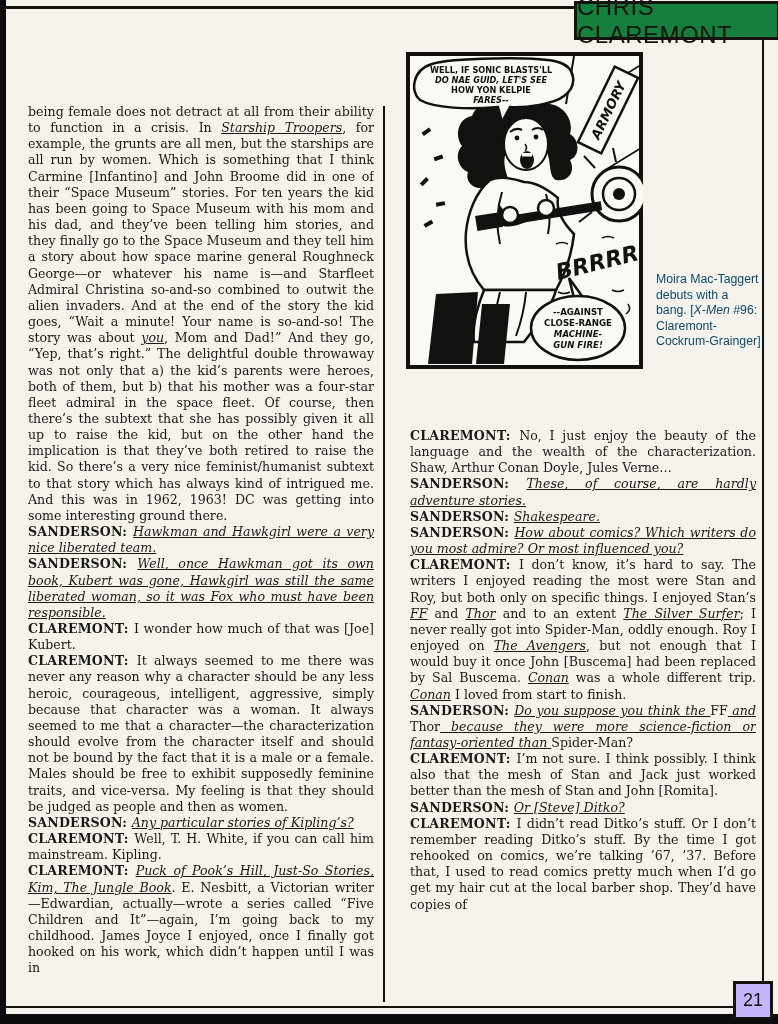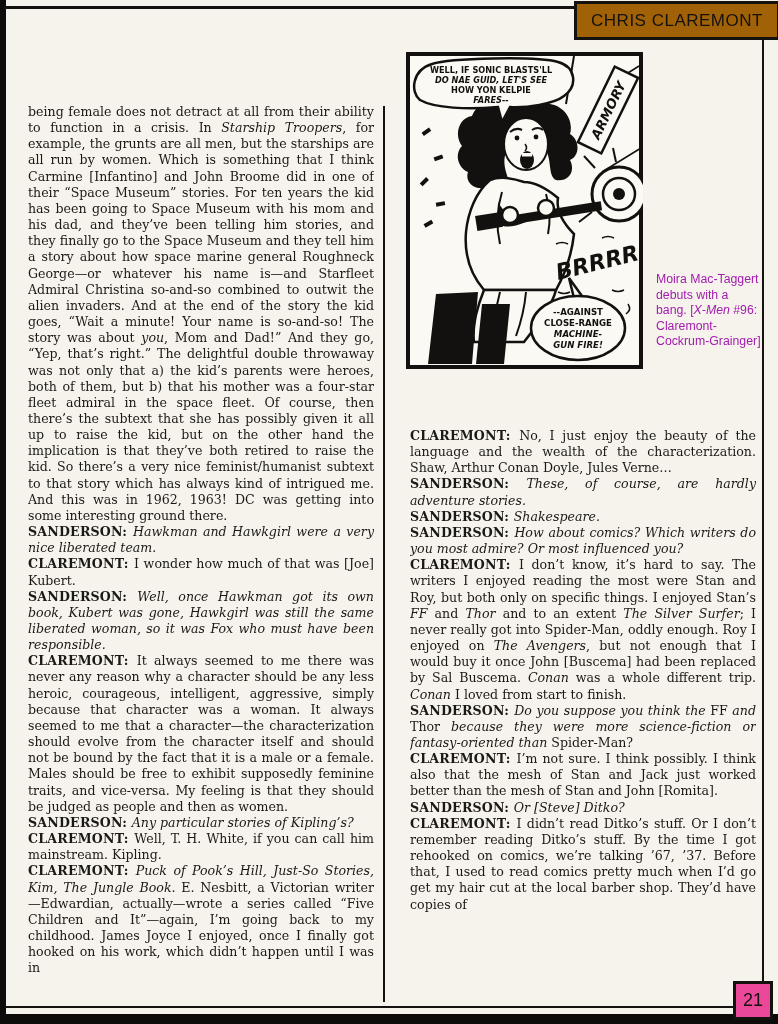--- a/index.html
+++ b/index.html
@@ -15,52 +15,52 @@
   .edge-left{position:absolute;left:0;top:0;width:6px;height:1024px;background:#0d0c0a;}
   .edge-bottom{position:absolute;left:0;top:1014px;width:778px;height:10px;background:#0d0c0a;}
   
   .rule-top{position:absolute;left:4px;top:6px;width:575px;height:3px;background:#14120f;}
   .rule-right{position:absolute;left:762px;top:34px;width:2px;height:948px;background:#14120f;}
   .rule-bottom{position:absolute;left:5px;top:1006px;width:730px;height:2px;background:#14120f;}
   .col-divider{position:absolute;left:383px;top:106px;width:2px;height:896px;background:#14120f;}
   
   .header-box{
     position:absolute;left:574px;top:1px;width:200px;height:33px;
-    background:#a16207;border:3px solid #14120f;border-right-width:2px;
+    background:#15803d;border:3px solid #14120f;border-right-width:2px;
     display:flex;align-items:center;justify-content:center;
     font-family:"Liberation Sans", sans-serif;
-    font-size:17px;letter-spacing:0.5px;color:#14120f;
+    font-size:24px;letter-spacing:0.5px;color:#14120f;
   }
   
   .pagenum-box{
     position:absolute;left:733px;top:981px;width:40px;height:39px;
-    background:#ec4899;border:3px solid #14120f;box-sizing:border-box;
+    background:#c4b5fd;border:3px solid #14120f;box-sizing:border-box;
     display:flex;align-items:center;justify-content:center;
     font-family:"Liberation Sans", sans-serif;font-size:18px;color:#14120f;
   }
   
   .col{
     position:absolute;
     font-size:12.6px;line-height:16.15px;
     text-align:justify;overflow:hidden;
     color:#1b1916;
   }
   .col-left{left:28px;top:104px;width:346px;height:900px;}
   .col-right{left:410px;top:428px;width:346px;height:576px;}
   .para{margin:0;}
   .speaker{font-weight:bold;letter-spacing:0.2px;}
-  .para i{font-style:italic;}
+  .para i{font-style:italic;text-decoration:underline;}
   
   .panel{position:absolute;left:406px;top:52px;width:237px;height:317px;}
   .panel svg{display:block;}
   
   .caption{
     position:absolute;left:656px;top:272px;width:106px;
     font-family:"Liberation Sans", sans-serif;
-    font-size:12.3px;line-height:15.6px;color:#a21caf;
+    font-size:12.3px;line-height:15.6px;color:#0c4a6e;
     text-align:left;
   }
   .comic-txt{font-family:"DejaVu Sans", sans-serif;font-weight:bold;fill:#121110;}
 </style>
 </head>
 <body>
 
 <div class="page">
 
   <div class="edge-left"></div>
@@ -74,22 +74,22 @@
     <span>CHRIS CLAREMONT</span>
   </div>
 
   <div class="pagenum-box">
     <span>21</span>
   </div>
 
   <div class="col col-left" id="col-left">
       <p class="para"><span>being female does not detract at all from their ability to function in a crisis. In </span><i>Starship Troopers</i><span>, for example, the grunts are all men, but the starships are all run by women. Which is something that I think Carmine [Infantino] and John Broome did in one of their “Space Museum” stories. For ten years the kid has been going to Space Museum with his mom and his dad, and they’ve been telling him stories, and they finally go to the Space Museum and they tell him a story about how space marine general Roughneck George—or whatever his name is—and Starfleet Admiral Christina so-and-so combined to outwit the alien invaders. And at the end of the story the kid goes, “Wait a minute! Your name is so-and-so! The story was about </span><i>you</i><span>, Mom and Dad!” And they go, “Yep, that’s right.” The delightful double throwaway was not only that a) the kid’s parents were heroes, both of them, but b) that his mother was a four-star fleet admiral in the space fleet. Of course, then there’s the subtext that she has possibly given it all up to raise the kid, but on the other hand the implication is that they’ve both retired to raise the kid. So there’s a very nice feminist/humanist subtext to that story which has always kind of intrigued me. And this was in 1962, 1963! DC was getting into some interesting ground there.</span></p>
       <p class="para"><b class="speaker">SANDERSON: </b><i>Hawkman and Hawkgirl were a very nice liberated team.</i></p>
+      <p class="para"><b class="speaker">SANDERSON: </b><i>Well, once Hawkman got its own book, Kubert was gone, Hawkgirl was still the same liberated woman, so it was Fox who must have been responsible.</i></p>
       <p class="para"><b class="speaker">CLAREMONT: </b><span>I wonder how much of that was [Joe] Kubert.</span></p>
-      <p class="para"><b class="speaker">SANDERSON: </b><i>Well, once Hawkman got its own book, Kubert was gone, Hawkgirl was still the same liberated woman, so it was Fox who must have been responsible.</i></p>
       <p class="para"><b class="speaker">CLAREMONT: </b><span>It always seemed to me there was never any reason why a character should be any less heroic, courageous, intelligent, aggressive, simply because that character was a woman. It always seemed to me that a character—the characterization should evolve from the character itself and should not be bound by the fact that it is a male or a female. Males should be free to exhibit supposedly feminine traits, and vice-versa. My feeling is that they should be judged as people and then as women.</span></p>
       <p class="para"><b class="speaker">SANDERSON: </b><i>Any particular stories of Kipling’s?</i></p>
       <p class="para"><b class="speaker">CLAREMONT: </b><span>Well, T. H. White, if you can call him mainstream. Kipling.</span></p>
       <p class="para"><b class="speaker">CLAREMONT: </b><i>Puck of Pook’s Hill, Just-So Stories, Kim, The Jungle Book</i><span>. E. Nesbitt, a Victorian writer —Edwardian, actually—wrote a series called “Five Children and It”—again, I’m going back to my childhood. James Joyce I enjoyed, once I finally got hooked on his work, which didn’t happen until I was in</span></p>
     </div>
   <div class="col col-right" id="col-right">
       <p class="para"><b class="speaker">CLAREMONT: </b><span>No, I just enjoy the beauty of the language and the wealth of the characterization. Shaw, Arthur Conan Doyle, Jules Verne…</span></p>
       <p class="para"><b class="speaker">SANDERSON: </b><i>These, of course, are hardly adventure stories.</i></p>
       <p class="para"><b class="speaker">SANDERSON: </b><i>Shakespeare.</i></p>
       <p class="para"><b class="speaker">SANDERSON: </b><i>How about comics? Which writers do you most admire? Or most influenced you?</i></p>

